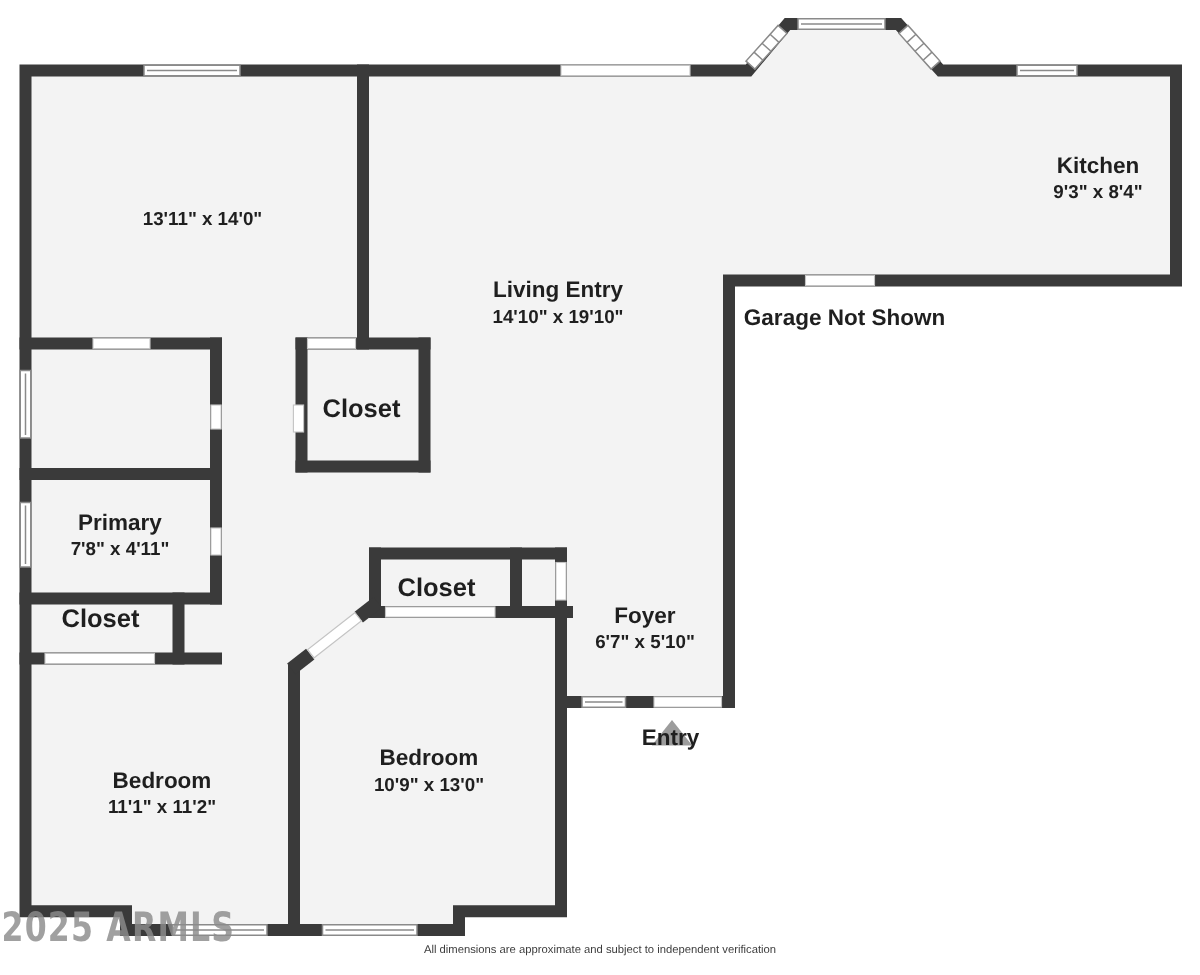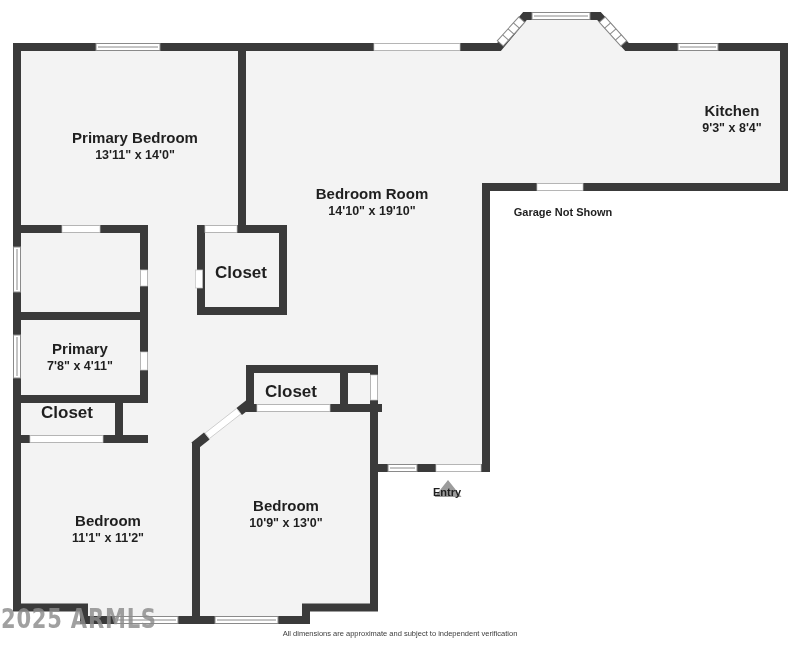--- a/index.html
+++ b/index.html
@@ -4,21 +4,21 @@
 <style>
   html,body{margin:0;padding:0;background:#ffffff;}
   .plan{position:relative;width:800px;height:650px;background:#ffffff;overflow:hidden;
         font-family:"Liberation Sans",sans-serif;}
   .plan svg{position:absolute;left:0;top:0;}
   .room-label{position:absolute;transform:translate(-50%,-50%);text-align:center;
               color:#1f1f1f;white-space:nowrap;z-index:3;}
   .room-name{display:block;font-size:15px;font-weight:700;line-height:18px;}
   .room-dims{display:block;font-size:12.5px;font-weight:700;line-height:16px;}
   .single .room-name{font-size:17px;}
-  .note-label{position:absolute;transform:translate(-50%,-50%);font-size:11px;font-weight:700;
+  .note-label{position:absolute;transform:translate(-50%,-50%);font-size:15px;font-weight:700;
               color:#1f1f1f;white-space:nowrap;z-index:3;}
   .watermark{position:absolute;left:1px;top:603px;font-size:27px;font-weight:700;
              color:#8c8c8c;opacity:.82;transform:scaleX(.78);transform-origin:left top;
              z-index:4;letter-spacing:1px;font-family:"DejaVu Sans",sans-serif;}
   .disclaimer{position:absolute;left:400px;top:633px;transform:translate(-50%,-50%);
               font-size:7.5px;color:#3c3c3c;white-space:nowrap;z-index:3;text-align:right;}
 </style>
 </head>
 <body>
 
@@ -112,44 +112,47 @@
         <line x1="-8" y1="-4" x2="-8" y2="4"></line>
           <line x1="0" y1="-4" x2="0" y2="4"></line>
           <line x1="8" y1="-4" x2="8" y2="4"></line>
       </g>
     </g>
 
     <polygon points="448,480 461.5,497 434.5,497" fill="#9c9c9c"></polygon>
   </svg>
 
   <div class="room-label" style="left:135px;top:146px">
-    <span class="room-name">Primary Bedroom</span>
     <span class="room-dims">13'11" x 14'0"</span>
   </div>
   <div class="room-label" style="left:372px;top:202px">
-    <span class="room-name">Bedroom Room</span>
+    <span class="room-name">Living Entry</span>
     <span class="room-dims">14'10" x 19'10"</span>
   </div>
   <div class="room-label" style="left:732px;top:119px">
     <span class="room-name">Kitchen</span>
     <span class="room-dims">9'3" x 8'4"</span>
   </div>
   <div class="room-label" style="left:80px;top:357px">
     <span class="room-name">Primary</span>
     <span class="room-dims">7'8" x 4'11"</span>
   </div>
   <div class="room-label single" style="left:241px;top:273px">
     <span class="room-name">Closet</span>
   </div>
   <div class="room-label single" style="left:67px;top:413px">
     <span class="room-name">Closet</span>
   </div>
   <div class="room-label single" style="left:291px;top:392px">
     <span class="room-name">Closet</span>
   </div>
+  <div class="room-label" style="left:430px;top:419px">
+    <span class="room-name">Foyer</span>
+    <span class="room-dims">6'7" x 5'10"</span>
+  </div>
   <div class="room-label" style="left:108px;top:529px">
     <span class="room-name">Bedroom</span>
     <span class="room-dims">11'1" x 11'2"</span>
   </div>
   <div class="room-label" style="left:286px;top:514px">
     <span class="room-name">Bedroom</span>
     <span class="room-dims">10'9" x 13'0"</span>
   </div>
 
   <div class="note-label" style="left:563px;top:212px">Garage Not Shown</div>

